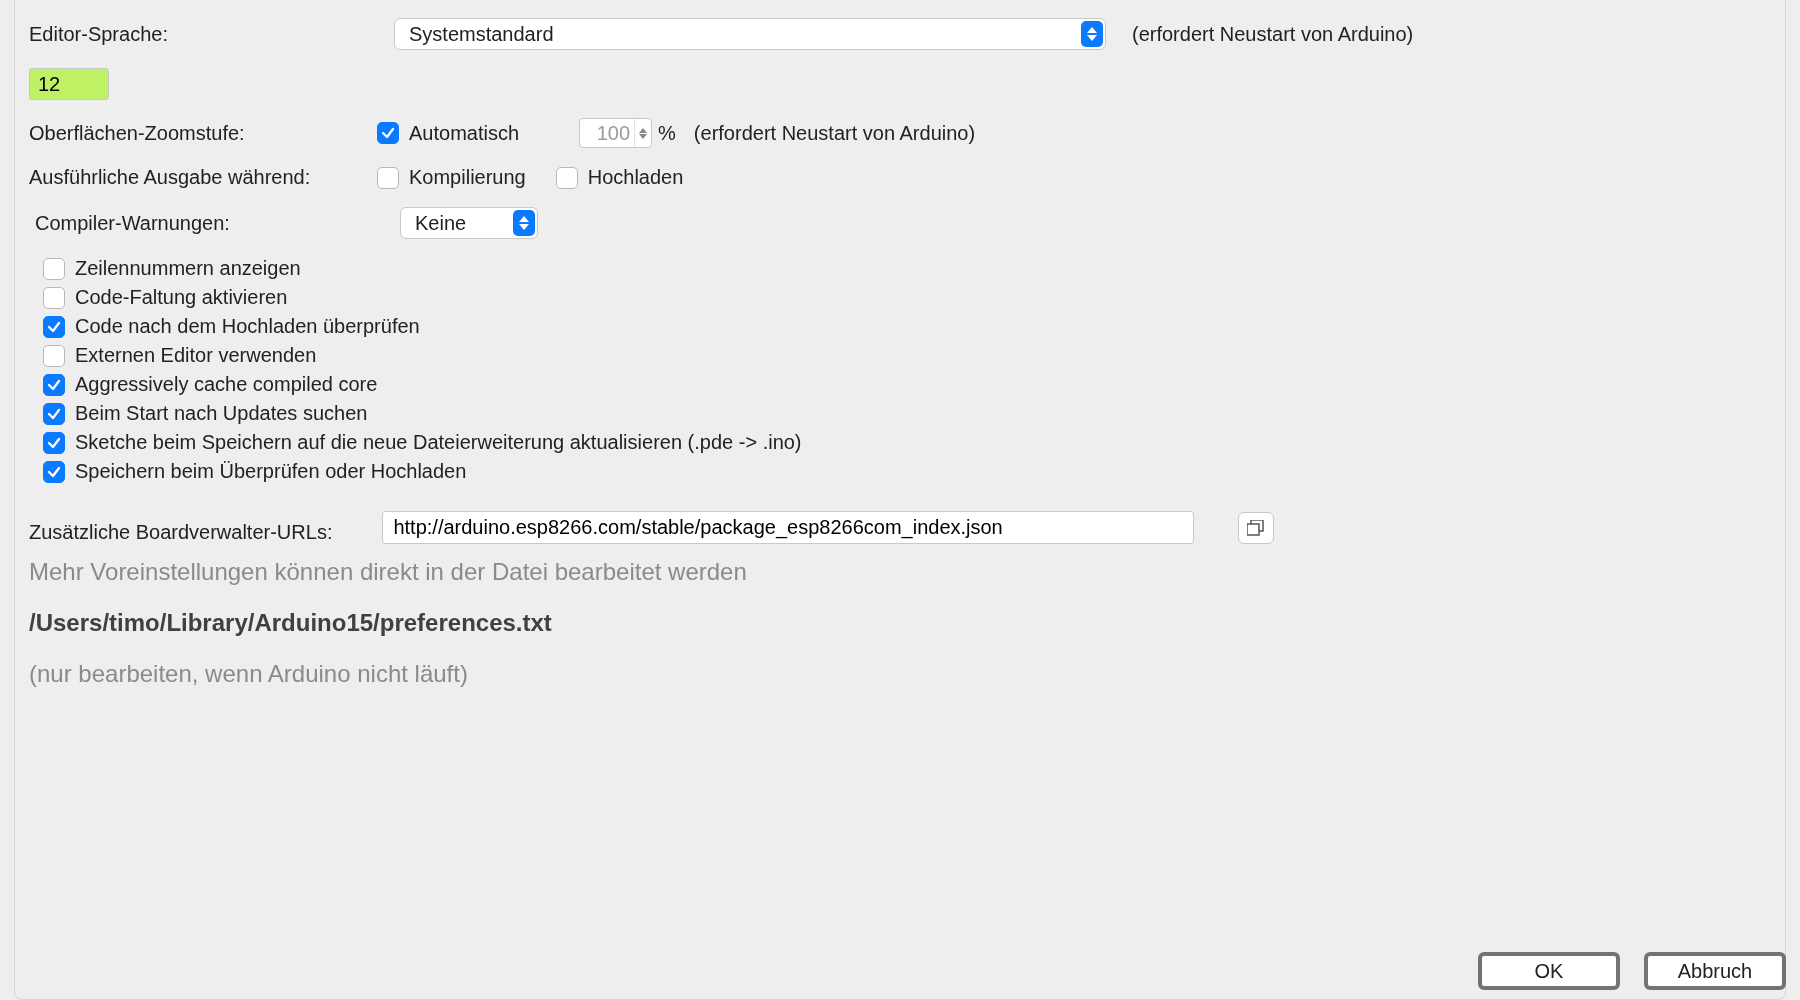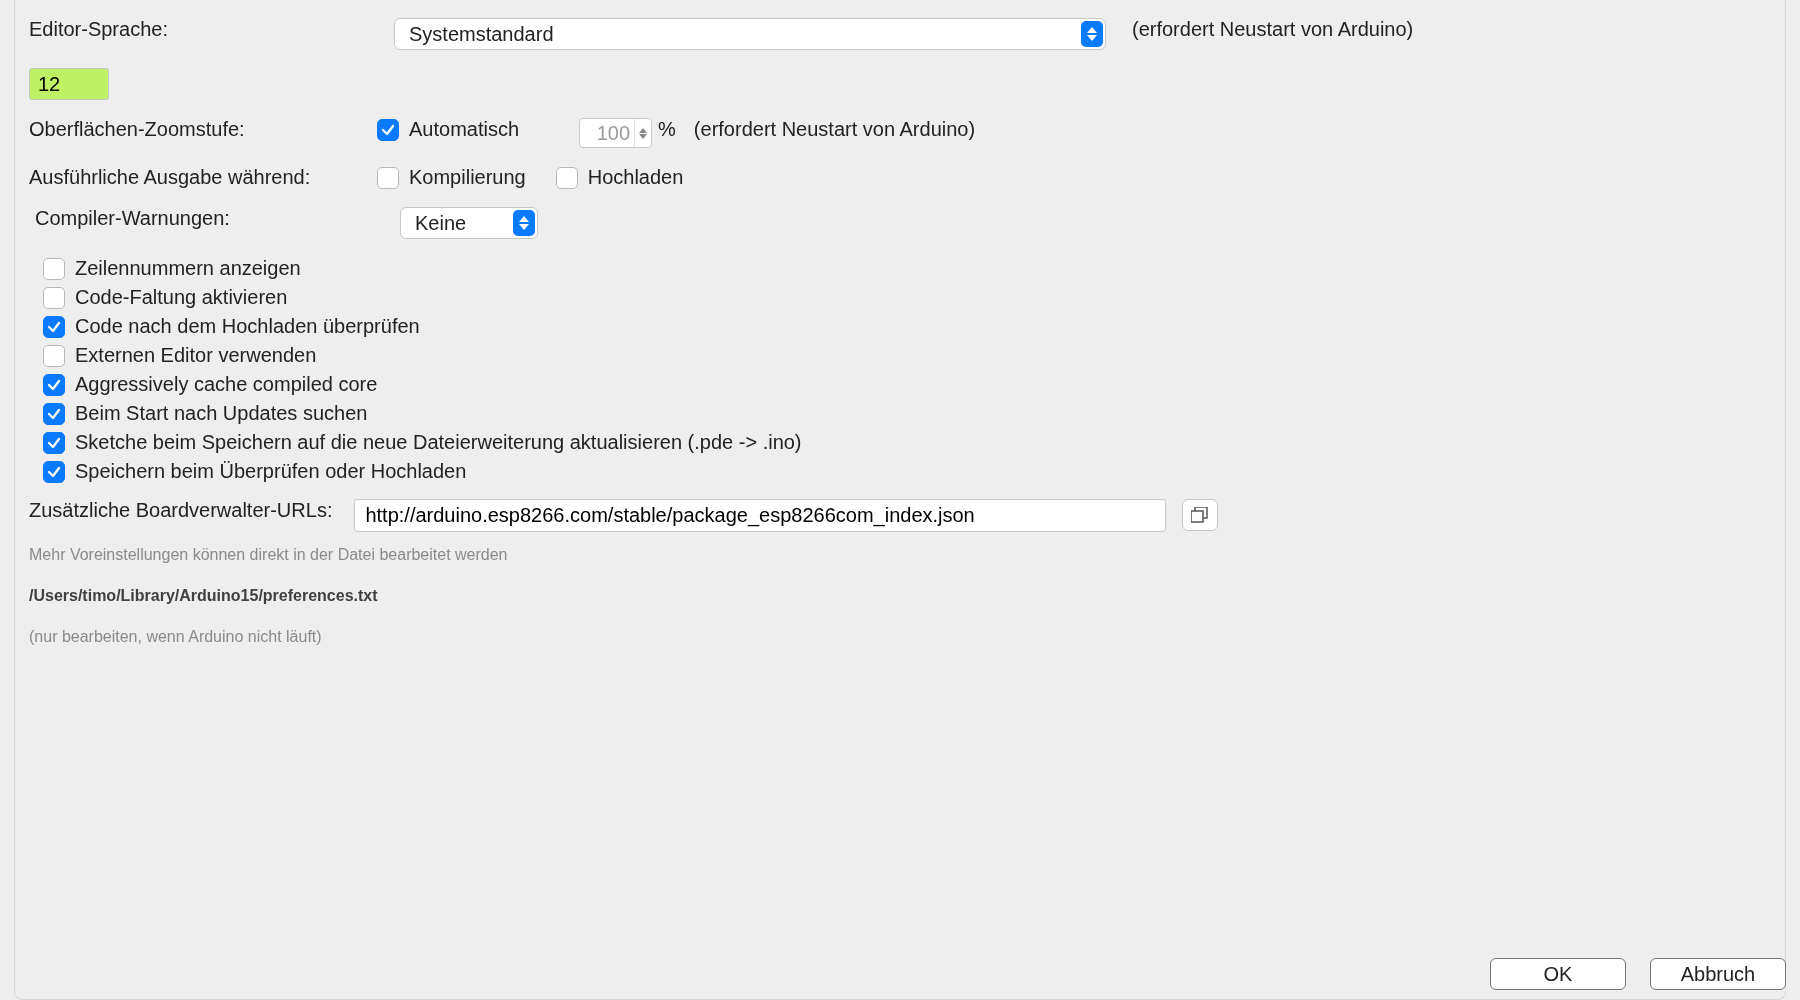--- a/index.html
+++ b/index.html
@@ -20,21 +20,21 @@
     right: 14px;
     bottom: 0px;
     background: #eeeeee;
     border: 1px solid #d7d7d7;
     border-top: none;
     border-radius: 0 0 8px 8px;
     padding: 18px 14px 14px 14px;
   }
   .row {
     display: flex;
-    align-items: flex-start;
+    align-items: center;
     margin-bottom: 18px;
   }
   .label-col {
     width: 348px;
     font-size: 20px;
   }
   .select-wrap {
     position: relative;
     display: inline-flex;
     align-items: center;
@@ -127,22 +127,23 @@
   .checkbox svg { display:none; }
   .opt-row {
     display: flex;
     align-items: center;
     margin: 6px 0 6px 14px;
     font-size: 20px;
   }
   .opt-list { margin-top: 18px; }
   .url-row {
     display: flex;
-    align-items: flex-start;
-    margin-top: 16px;
+    align-items: flex-end;
+    margin-top: 28px;
+    gap: 28px;
   }
   .url-input {
     width: 790px;
     margin-left: 22px;
     background: #fff;
     border: 1px solid #c8c8c8;
     border-radius: 3px;
     padding: 4px 10px;
     font-size: 20px;
     font-family: inherit;
@@ -153,34 +154,34 @@
     margin-left: 16px;
     border: 1px solid #c8c8c8;
     border-radius: 6px;
     background: #ffffff;
     display: inline-flex;
     align-items: center;
     justify-content: center;
   }
   .footnote {
     margin-top: 14px;
-    font-size: 16px;
+    font-size: 24px;
   }
   .footnote .muted { color: #8a8a8a; }
   .footnote .path  { color: #404040; margin: 23px 0; font-weight: bold; }
   .button-row {
     position: absolute;
     right: 14px;
     bottom: 10px;
     display: flex;
     gap: 24px;
   }
   .button {
     background: #fff;
-    border: 1px solid #737373;
+    border: 4px solid #737373;
     border-radius: 6px;
     height: 30px;
     min-width: 90px;
     padding: 0 22px;
     font-size: 20px;
     display: inline-flex;
     align-items: center;
     justify-content: center;
   }
   .inline-check {

